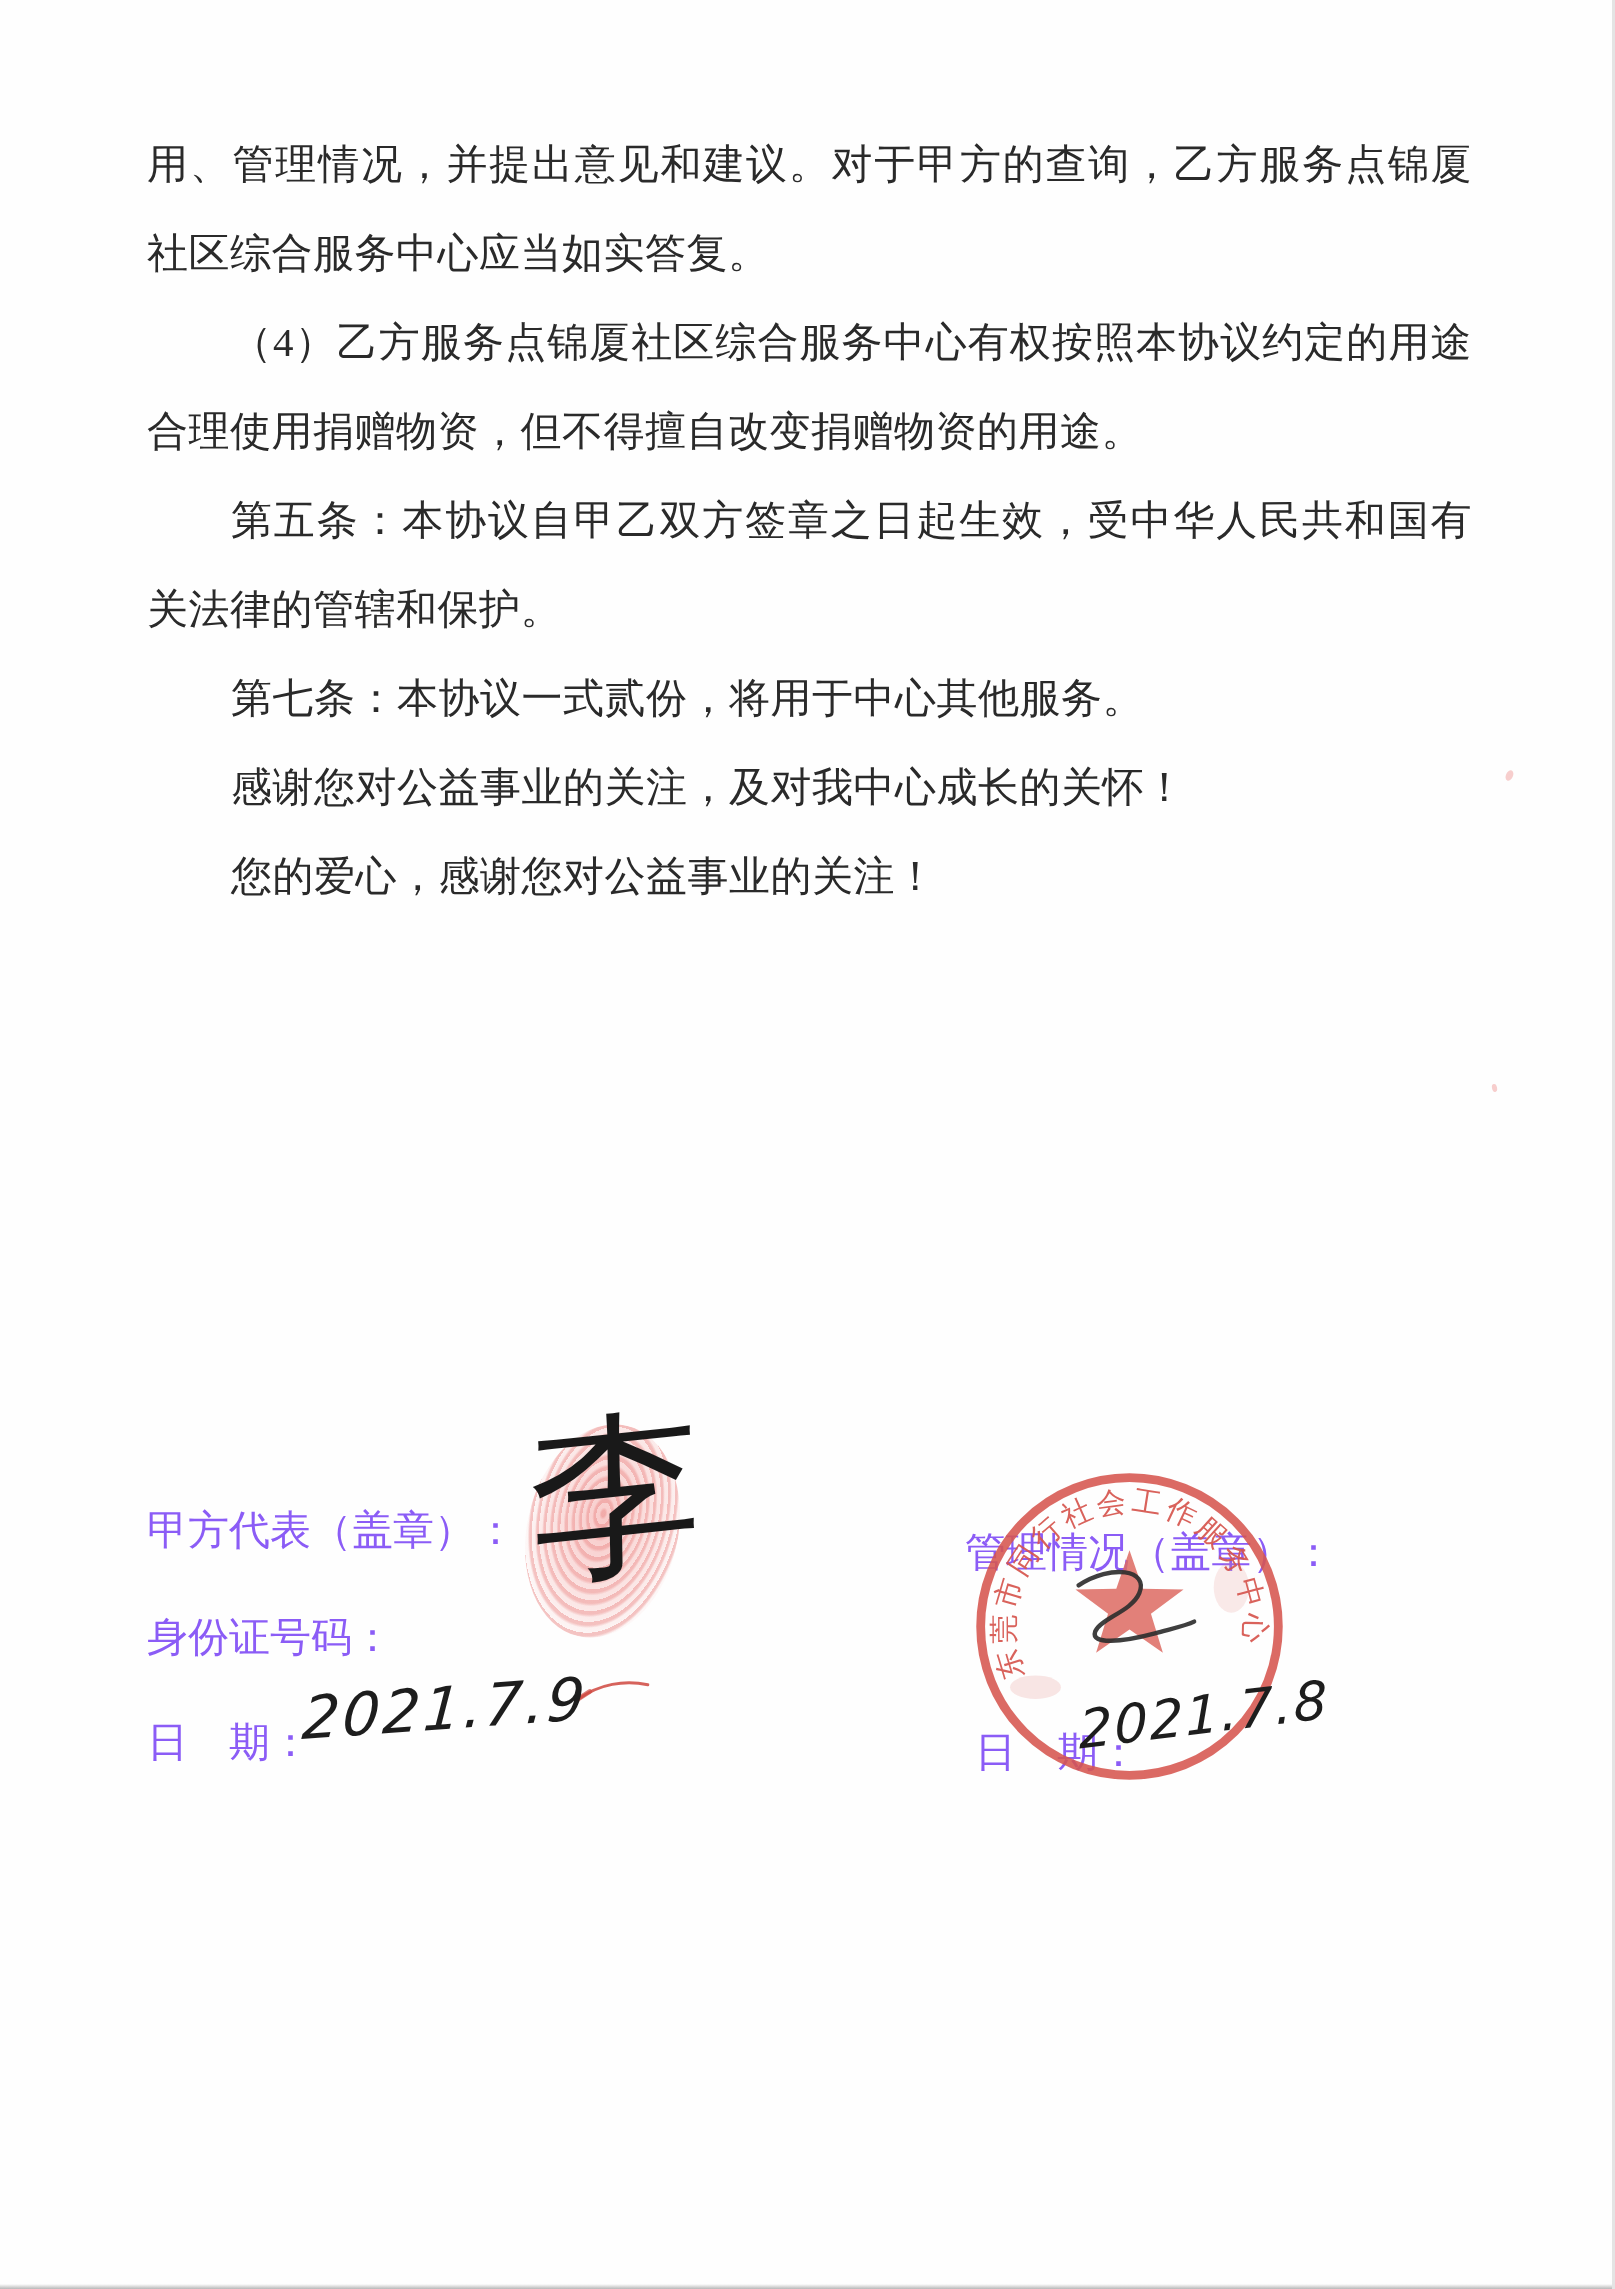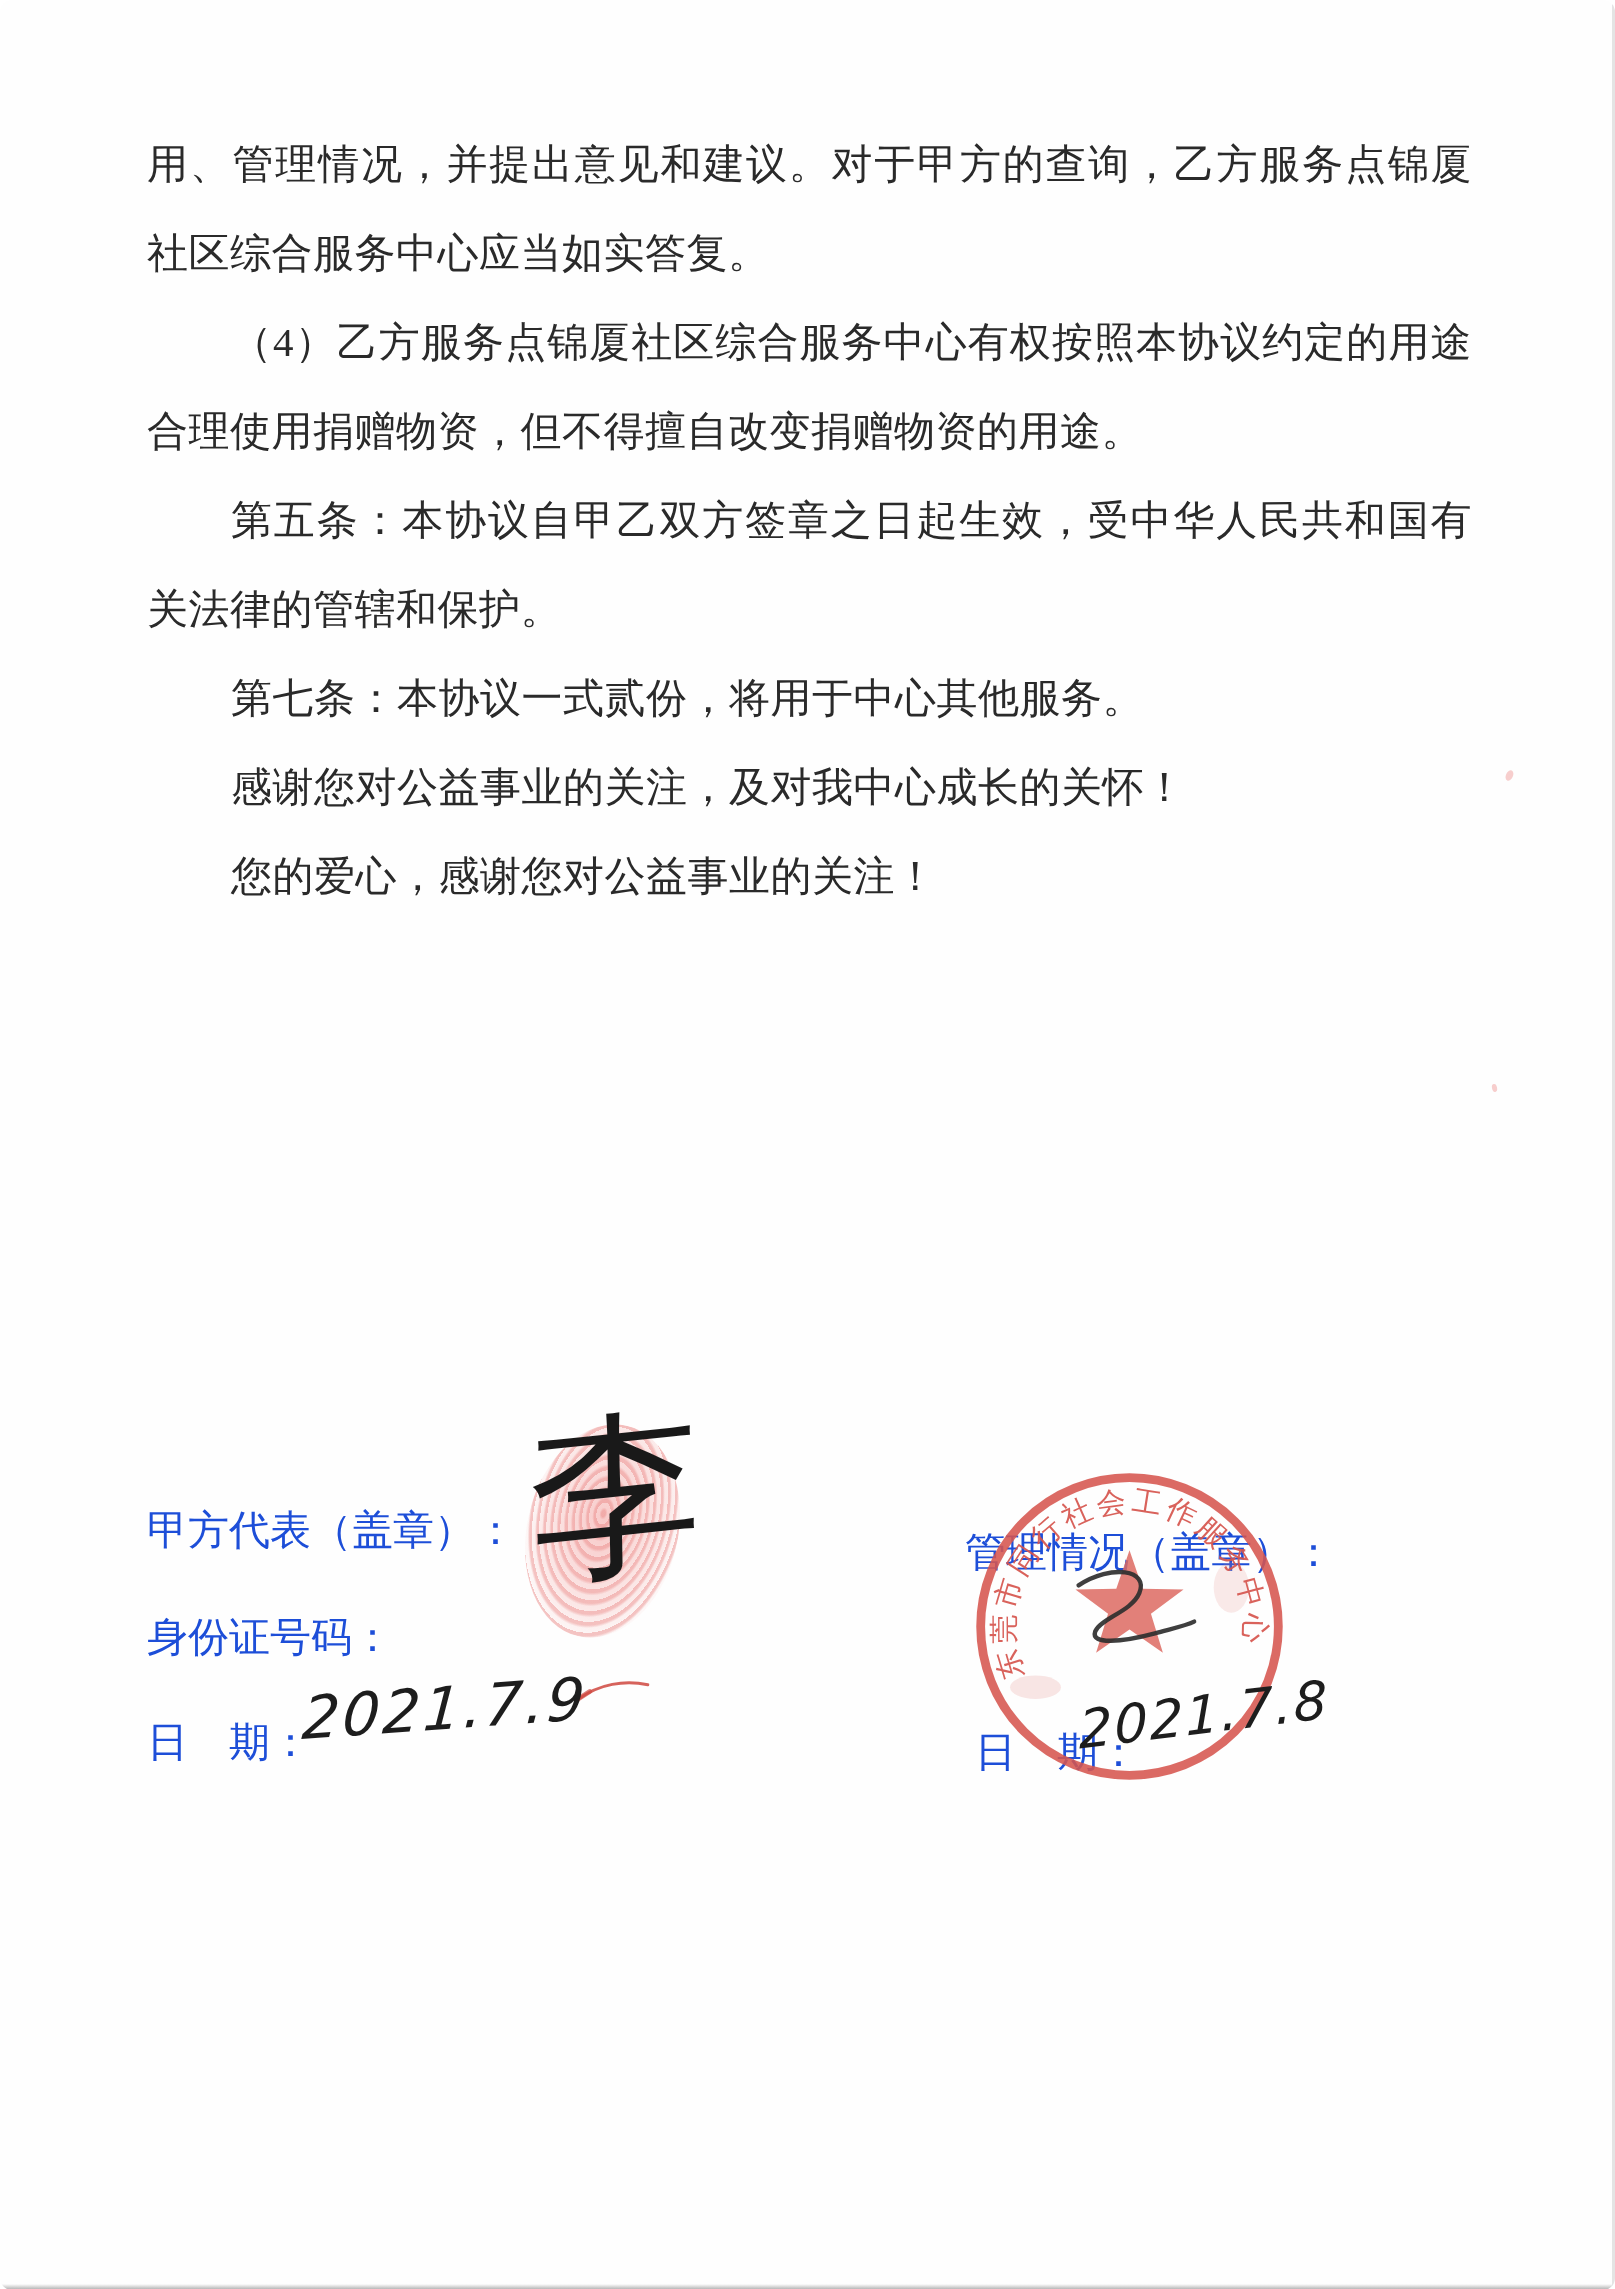--- a/index.html
+++ b/index.html
@@ -3,36 +3,35 @@
 <meta charset="utf-8">
 <style>
   html,body{margin:0;padding:0;background:#ffffff;}
   .page{
     position:relative;
     width:1615px;height:2290px;
     background:#fefefe;
     overflow:hidden;
     font-family:"Liberation Serif","DejaVu Serif",serif;
     color:#2a2a2a;
-    border-radius:12px;
   }
   
   .text-block{
     position:absolute;left:147px;top:120px;width:1325px;
     font-size:41px;line-height:89px;
     text-align:justify;
     letter-spacing:0.5px;
   }
   .para{margin:0;padding:0;}
   .para.indent{text-indent:84px;}
   
   .label{
     position:absolute;
     font-size:41px;line-height:51px;
-    color:#1d4ed8;white-space:nowrap;
+    color:#8b5cf6;white-space:nowrap;
   }
   .party-a{left:147px;top:1505px;}
   .id-label{left:147px;top:1612px;text-align:right;}
   .date-a-label{left:147px;top:1717px;}
   .party-b{left:965px;top:1527px;z-index:2;}
   .date-b-label{left:975px;top:1727px;z-index:2;}
   
   .hand{
     position:absolute;
     font-family:"DejaVu Sans",sans-serif;

